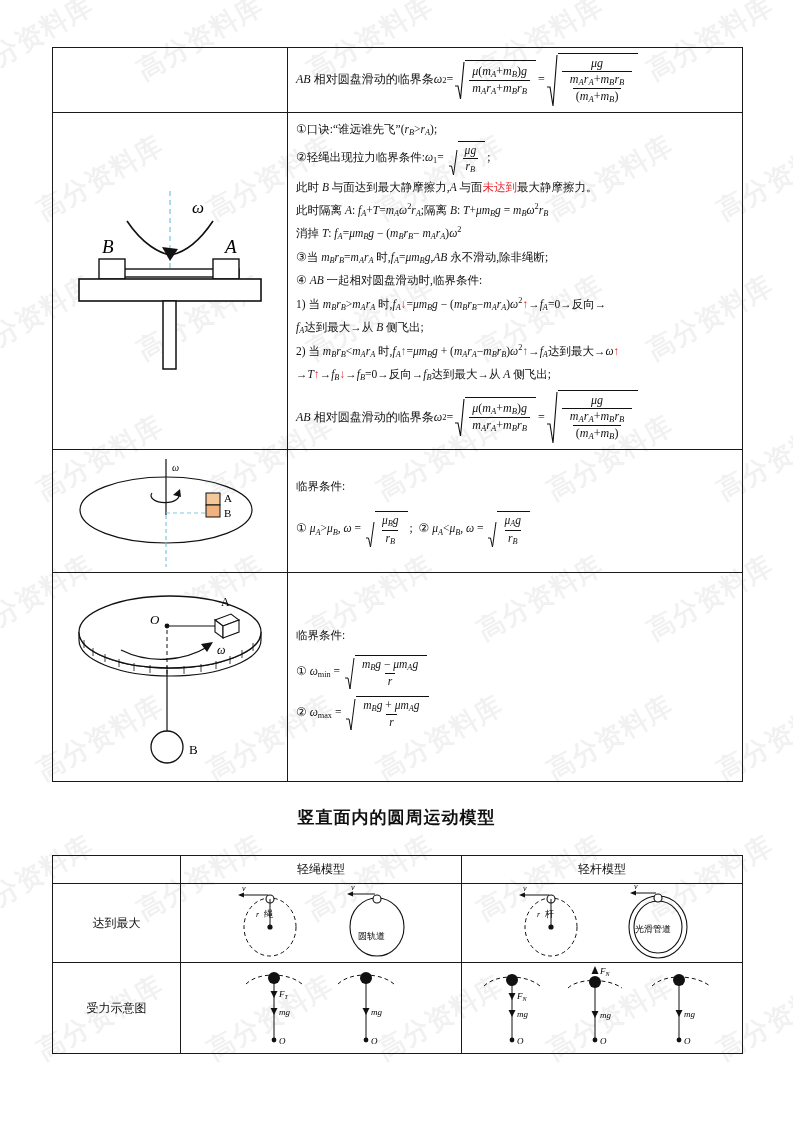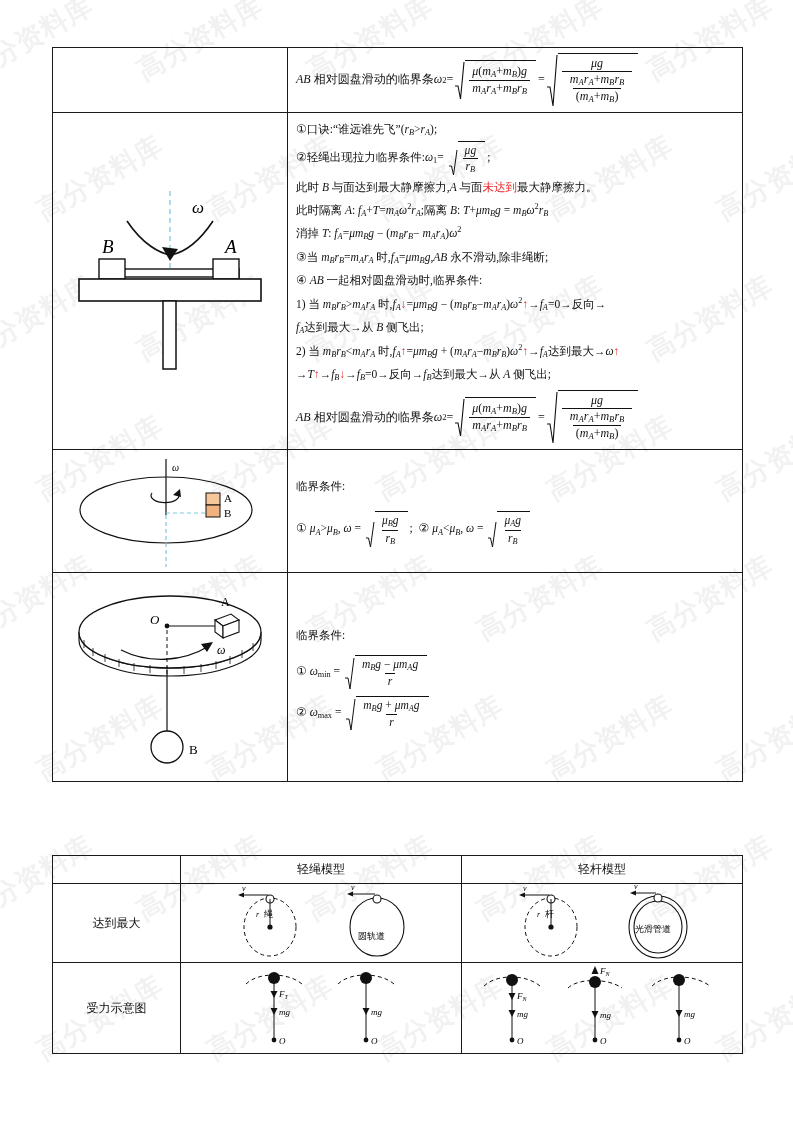--- a/index.html
+++ b/index.html
@@ -476,20 +476,21 @@
               <span class="den"><i>r</i></span>
             </span>
                 </span>
           </span>
         </div>
       </td>
     </tr>
   </tbody>
     </table>
 
+  <div id="section-title">竖直面内的圆周运动模型</div>
 
   <table class="tbl" id="table-bottom">
     <tbody>
         <tr>
       <td class="b-col-label" style="height:28px;"></td>
       <td class="b-col-mid rowlabel">轻绳模型</td>
       <td class="b-col-right rowlabel">轻杆模型</td>
     </tr>
 
     <tr>

